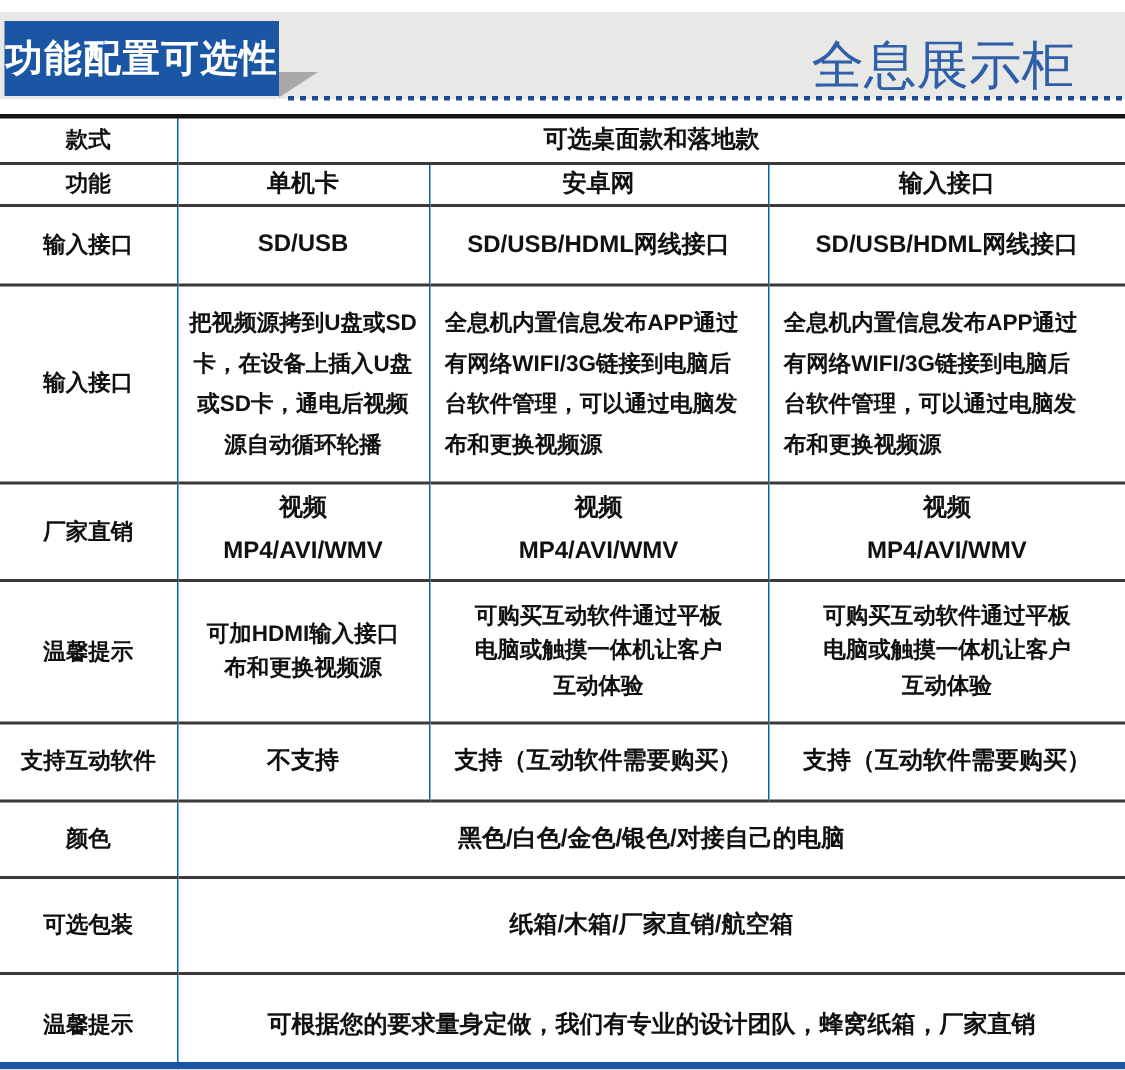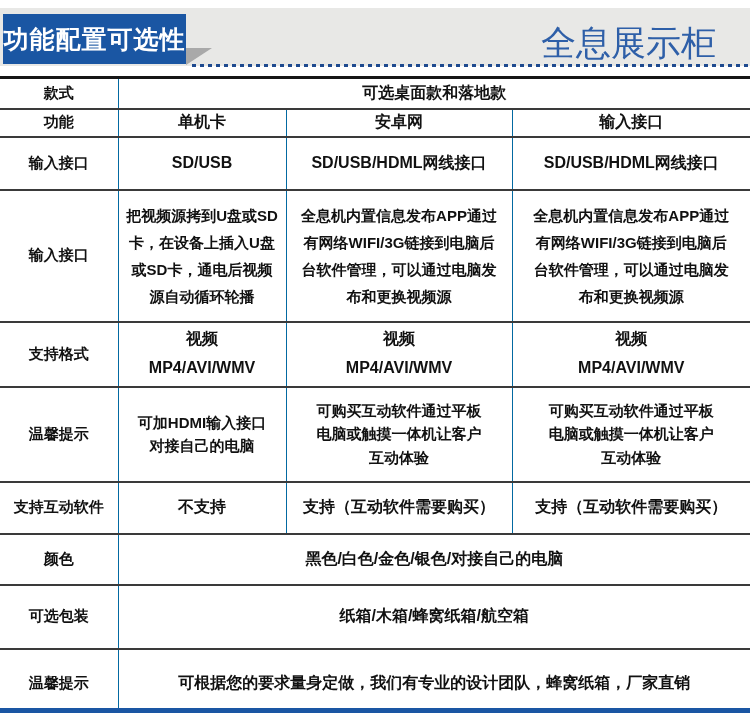--- a/index.html
+++ b/index.html
@@ -44,21 +44,21 @@
     white-space:pre-line;
     font-weight:700;color:#111;
   }
   table.spec td{border-left:1px solid #0369a1;font-size:16px;}
   table.spec th{font-size:15px;}
   table.spec tr:last-child th,table.spec tr:last-child td{border-bottom:none;}
   tr.h0{height:31px} tr.h1{height:28px} tr.h2{height:53px}
   tr.h3{height:132px} tr.h4{height:65px} tr.h5{height:95px}
   tr.h6{height:52px} tr.h7{height:51px} tr.h8{height:64px} tr.h9{height:69px}
   tr.h3 td{font-size:15px;line-height:1.8;}
-  tr.h3 td.left{text-align:center;padding:0 10px;}
+  tr.h3 td.left{text-align:left;padding:0 10px;}
   tr.h4 td{line-height:1.8;}
   tr.h5 td{font-size:15px;line-height:1.55;}
   
   .bottom-bar{position:absolute;left:0;right:0;bottom:0;height:5px;background:#1a56a3;}
 </style>
 </head>
 <body>
 
 <div class="page">
 
@@ -103,52 +103,52 @@
         <td class="left">全息机内置信息发布APP通过
 有网络WIFI/3G链接到电脑后
 台软件管理，可以通过电脑发
 布和更换视频源</td>
         <td class="left">全息机内置信息发布APP通过
 有网络WIFI/3G链接到电脑后
 台软件管理，可以通过电脑发
 布和更换视频源</td>
       </tr>
       <tr class="h4">
-        <th>支持格式</th>
+        <th>厂家直销</th>
         <td>视频
 MP4/AVI/WMV</td>
         <td>视频
 MP4/AVI/WMV</td>
         <td>视频
 MP4/AVI/WMV</td>
       </tr>
       <tr class="h5">
         <th>温馨提示</th>
         <td>可加HDMI输入接口
-对接自己的电脑</td>
+布和更换视频源</td>
         <td>可购买互动软件通过平板
 电脑或触摸一体机让客户
 互动体验</td>
         <td>可购买互动软件通过平板
 电脑或触摸一体机让客户
 互动体验</td>
       </tr>
       <tr class="h6">
         <th>支持互动软件</th>
         <td>不支持</td>
         <td>支持（互动软件需要购买）</td>
         <td>支持（互动软件需要购买）</td>
       </tr>
       <tr class="h7">
         <th>颜色</th>
         <td colspan="3">黑色/白色/金色/银色/对接自己的电脑</td>
       </tr>
       <tr class="h8">
         <th>可选包装</th>
-        <td colspan="3">纸箱/木箱/蜂窝纸箱/航空箱</td>
+        <td colspan="3">纸箱/木箱/厂家直销/航空箱</td>
       </tr>
       <tr class="h9">
         <th>温馨提示</th>
         <td colspan="3">可根据您的要求量身定做，我们有专业的设计团队，蜂窝纸箱，厂家直销</td>
       </tr>
     </tbody>
   </table>
 
   <div class="bottom-bar"></div>
 

